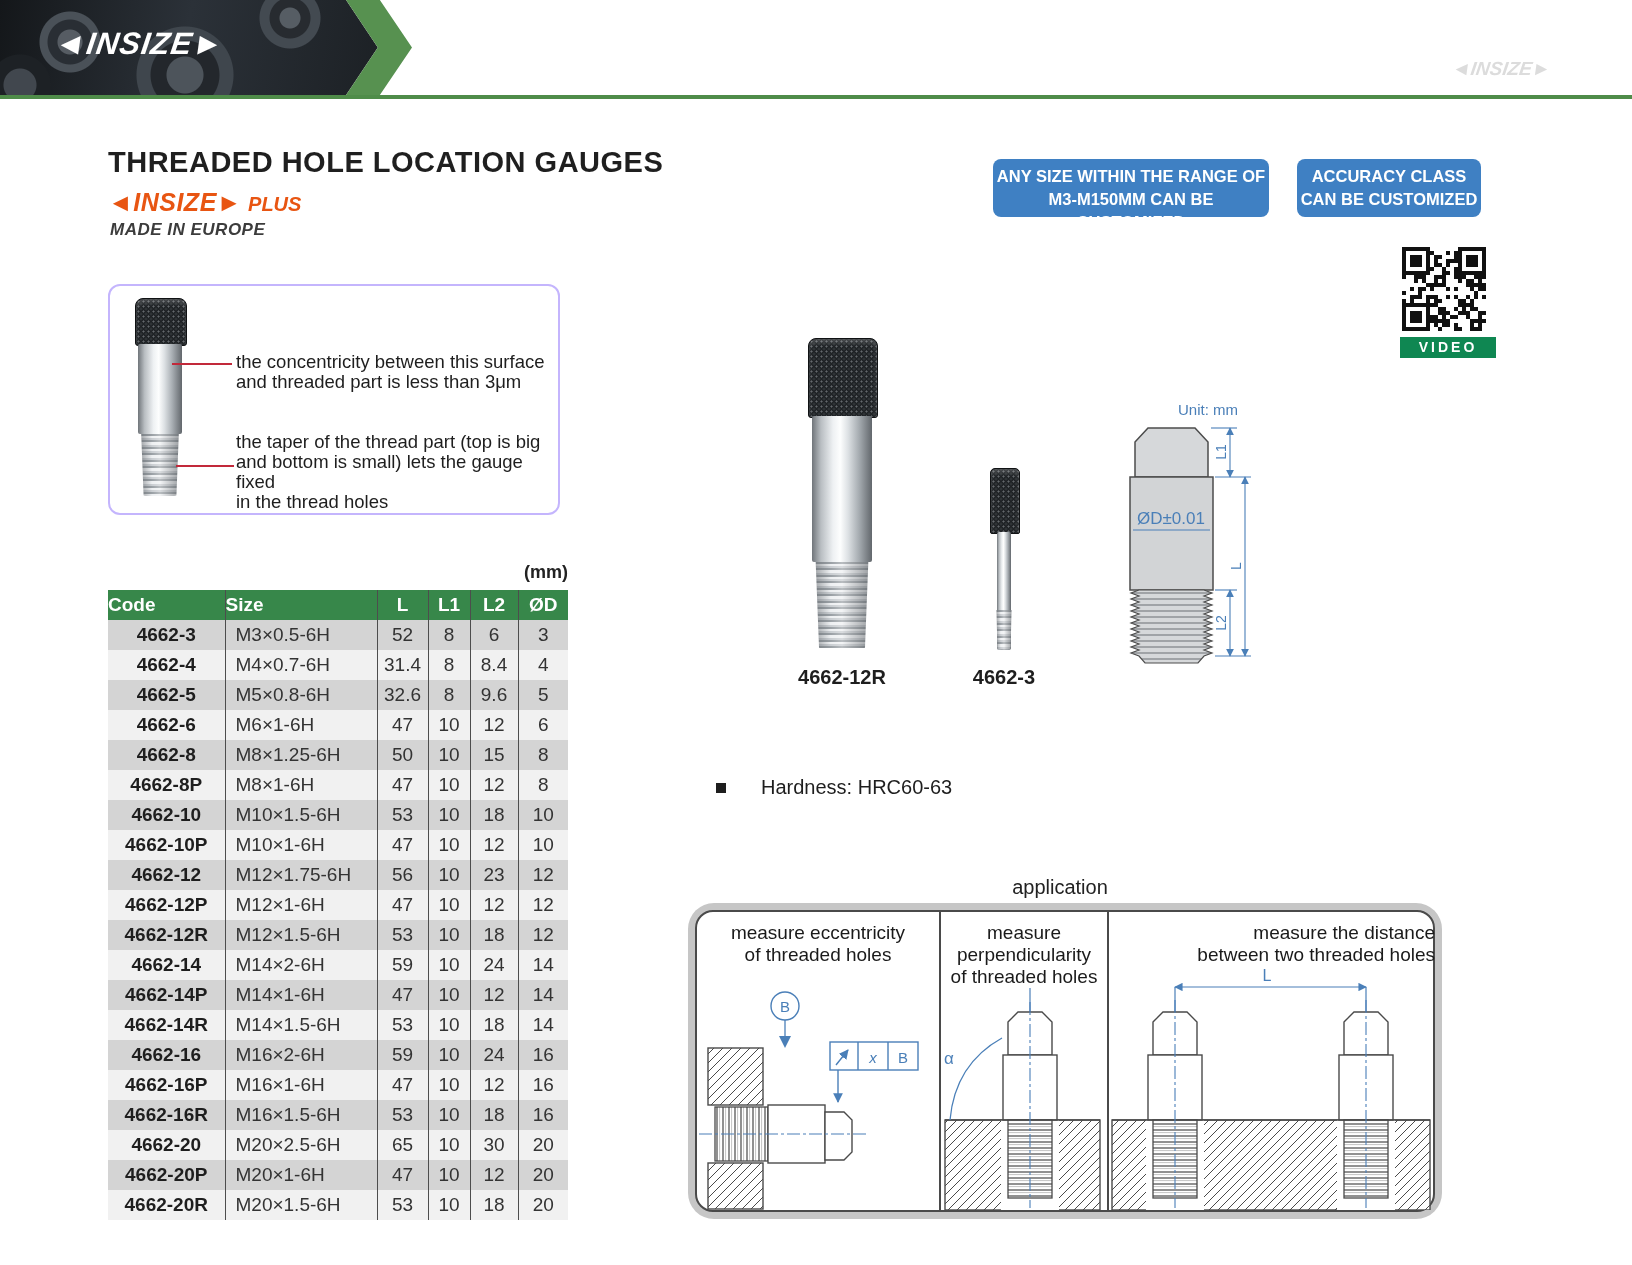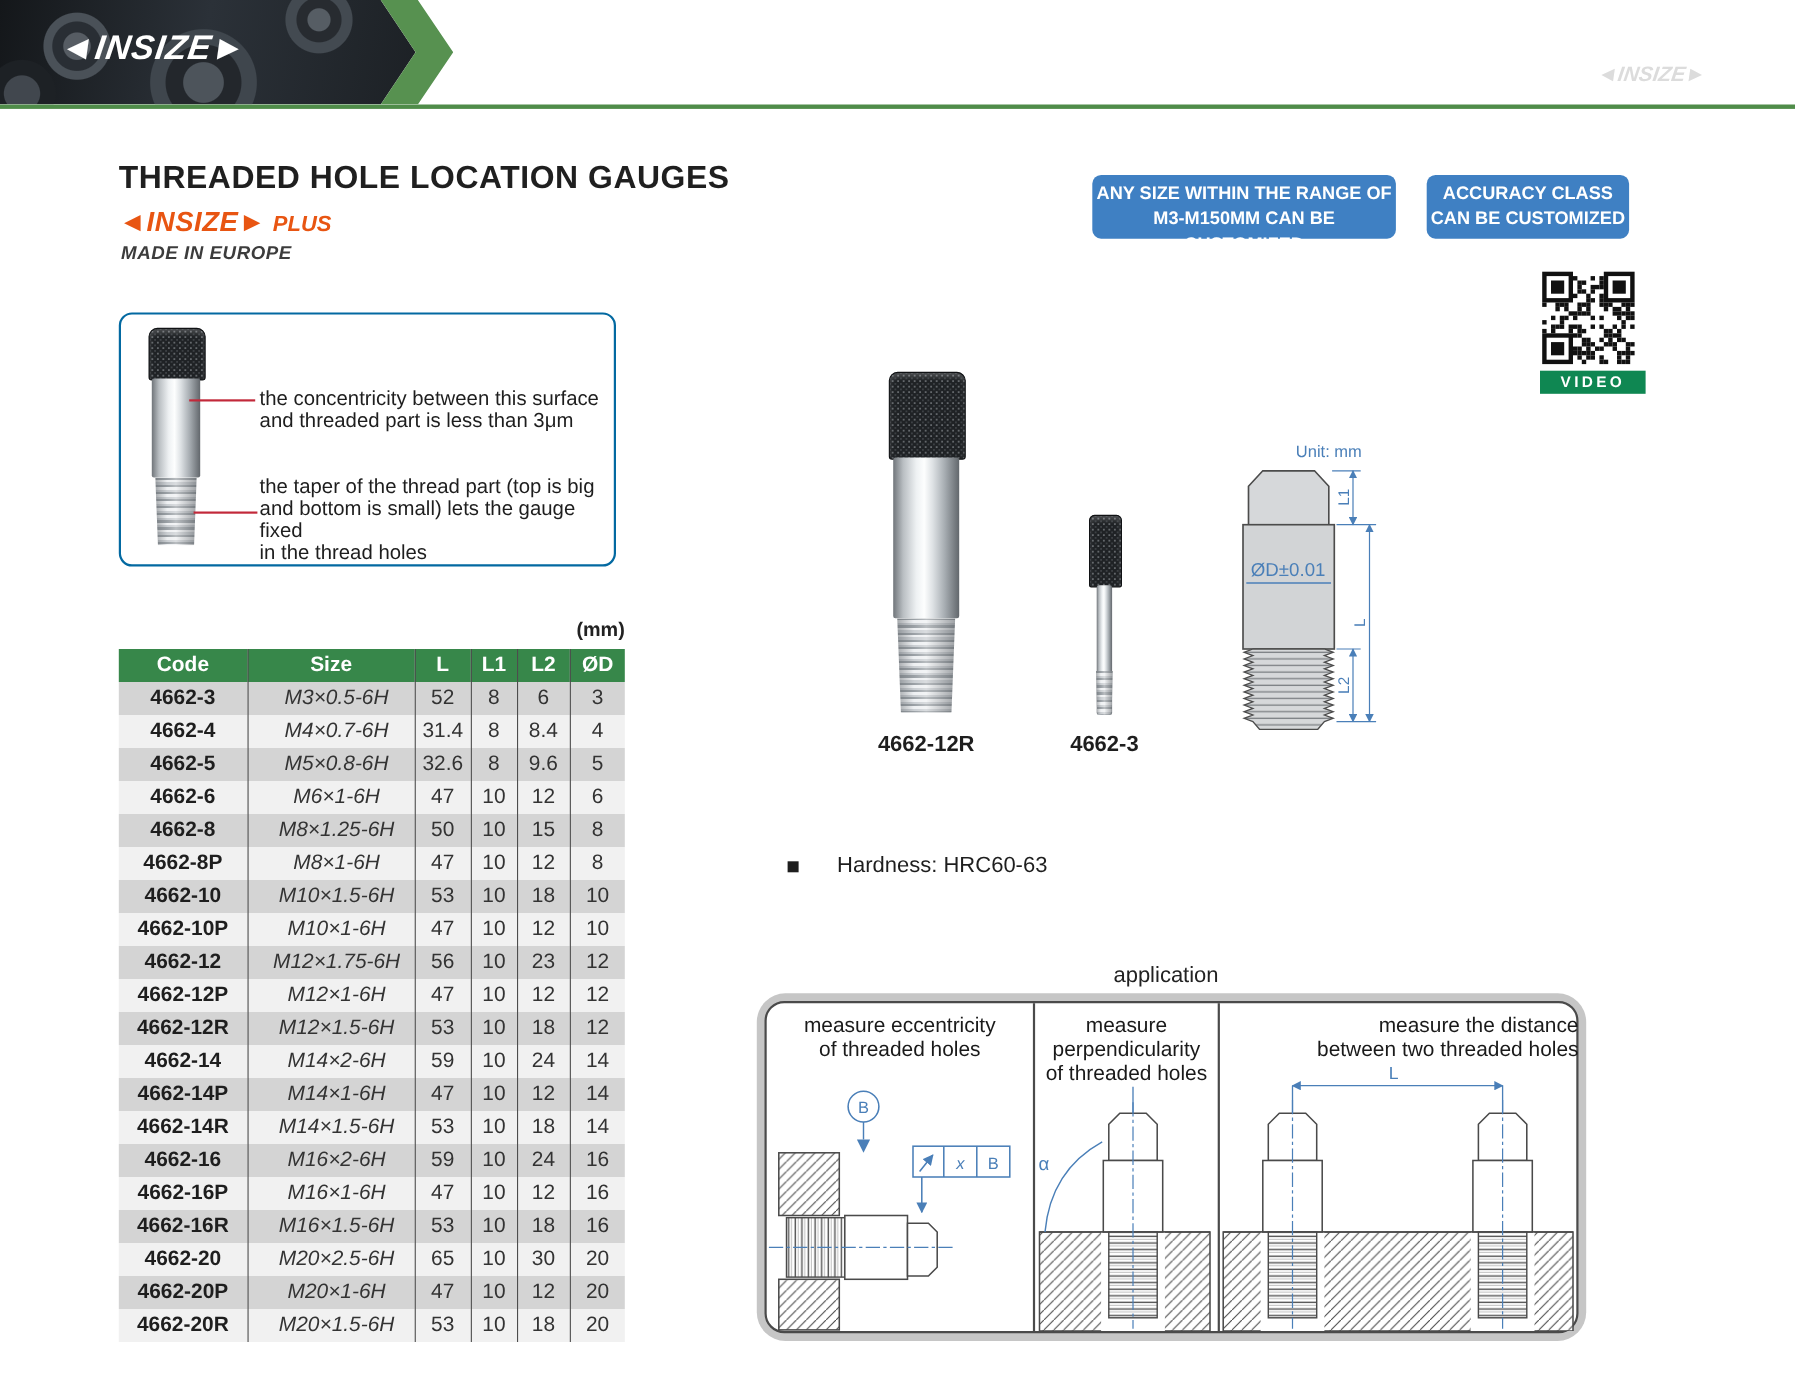--- a/index.html
+++ b/index.html
@@ -36,45 +36,45 @@
     font-size:16.5px;line-height:23px;padding-top:6px;box-sizing:border-box;}
   .badge1{left:993px;top:159px;width:276px;height:58px;}
   .badge2{left:1297px;top:159px;width:184px;height:58px;}
 
   
   .qr{left:1400px;top:245px;width:92px;height:92px;background:#fff;}
   .video{left:1400px;top:337px;width:96px;height:21px;background:#0f8752;color:#fff;
     font-size:14px;font-weight:800;letter-spacing:3px;text-align:center;line-height:21px;}
 
   
-  .info-box{left:108px;top:284px;width:448px;height:227px;border:2px solid #0369a1;border-radius:12px;background:#fff;}
+  .info-box{left:108px;top:284px;width:448px;height:227px;border:2px solid #c4b5fd;border-radius:12px;background:#fff;}
   .note{position:absolute;font-size:18.5px;line-height:20px;color:#1e1e1e;}
   .leader{position:absolute;height:2px;background:#c2293a;}
 
   
   .g-cap{position:absolute;background-color:#1f2225;border:1px solid #101214;border-radius:8px 8px 3px 3px;
     background-image:radial-gradient(circle,#63676b 0.9px,rgba(0,0,0,0) 1.15px),radial-gradient(circle,#3c4044 0.9px,rgba(0,0,0,0) 1.15px);
     background-size:5px 5px;background-position:0 0,2.5px 2.5px;box-shadow:inset 0 4px 4px rgba(255,255,255,.18);}
   .g-body{position:absolute;background:linear-gradient(90deg,#70757a,#b9bec2 15%,#eef1f3 35%,#fdfefe 47%,#dde1e4 60%,#a7adb2 78%,#62676c);
     border-radius:2px;}
   .g-thread{position:absolute;
     background-image:linear-gradient(90deg,rgba(90,95,100,.55),rgba(255,255,255,0) 30%,rgba(255,255,255,.3) 50%,rgba(70,75,80,.5)),
       repeating-linear-gradient(180deg,#9aa0a5 0 2px,#eef0f2 2px 4.5px,#caced2 4.5px 6.5px);
     clip-path:polygon(3% 0,97% 0,91% 100%,9% 100%);border-radius:0 0 6px 6px;}
   .p-label{position:absolute;width:120px;text-align:center;font-weight:800;font-size:20px;color:#1e1e1e;}
 
   
   .mm{left:448px;top:562px;width:120px;text-align:right;font-weight:800;font-size:18px;}
   table.spec{position:absolute;left:108px;top:590px;width:460px;border-collapse:collapse;table-layout:fixed;
     font-size:19px;}
-  table.spec th{background:#37874a;color:#fff;font-weight:700;height:30px;text-align:center;padding:0 0 0 0;}
+  table.spec th{background:#37874a;color:#fff;font-weight:700;height:30px;text-align:left;padding:0 0 0 0;}
   table.spec th.num{text-align:center;padding:0;}
   table.spec td{height:30px;padding:0;text-align:center;color:#333;}
   table.spec td.code{font-weight:800;color:#1e1e1e;}
-  table.spec td.size{text-align:center;padding-left:10px;font-style:italic;}
+  table.spec td.size{text-align:left;padding-left:10px;}
   table.spec th,table.spec td{border-right:1px solid #4d4d4d;}
   table.spec th:last-child,table.spec td:last-child{border-right:none;}
   table.spec tr.odd td{background:#d4d4d4;}
   table.spec tr.even td{background:#f1f1f1;}
 
   
   .hardness{left:716px;top:776px;display:flex;align-items:center;font-size:20px;color:#1e1e1e;gap:24px;}
   .hardness .sq{width:10px;height:10px;background:#1e1e1e;margin-right:11px;}
 
   

